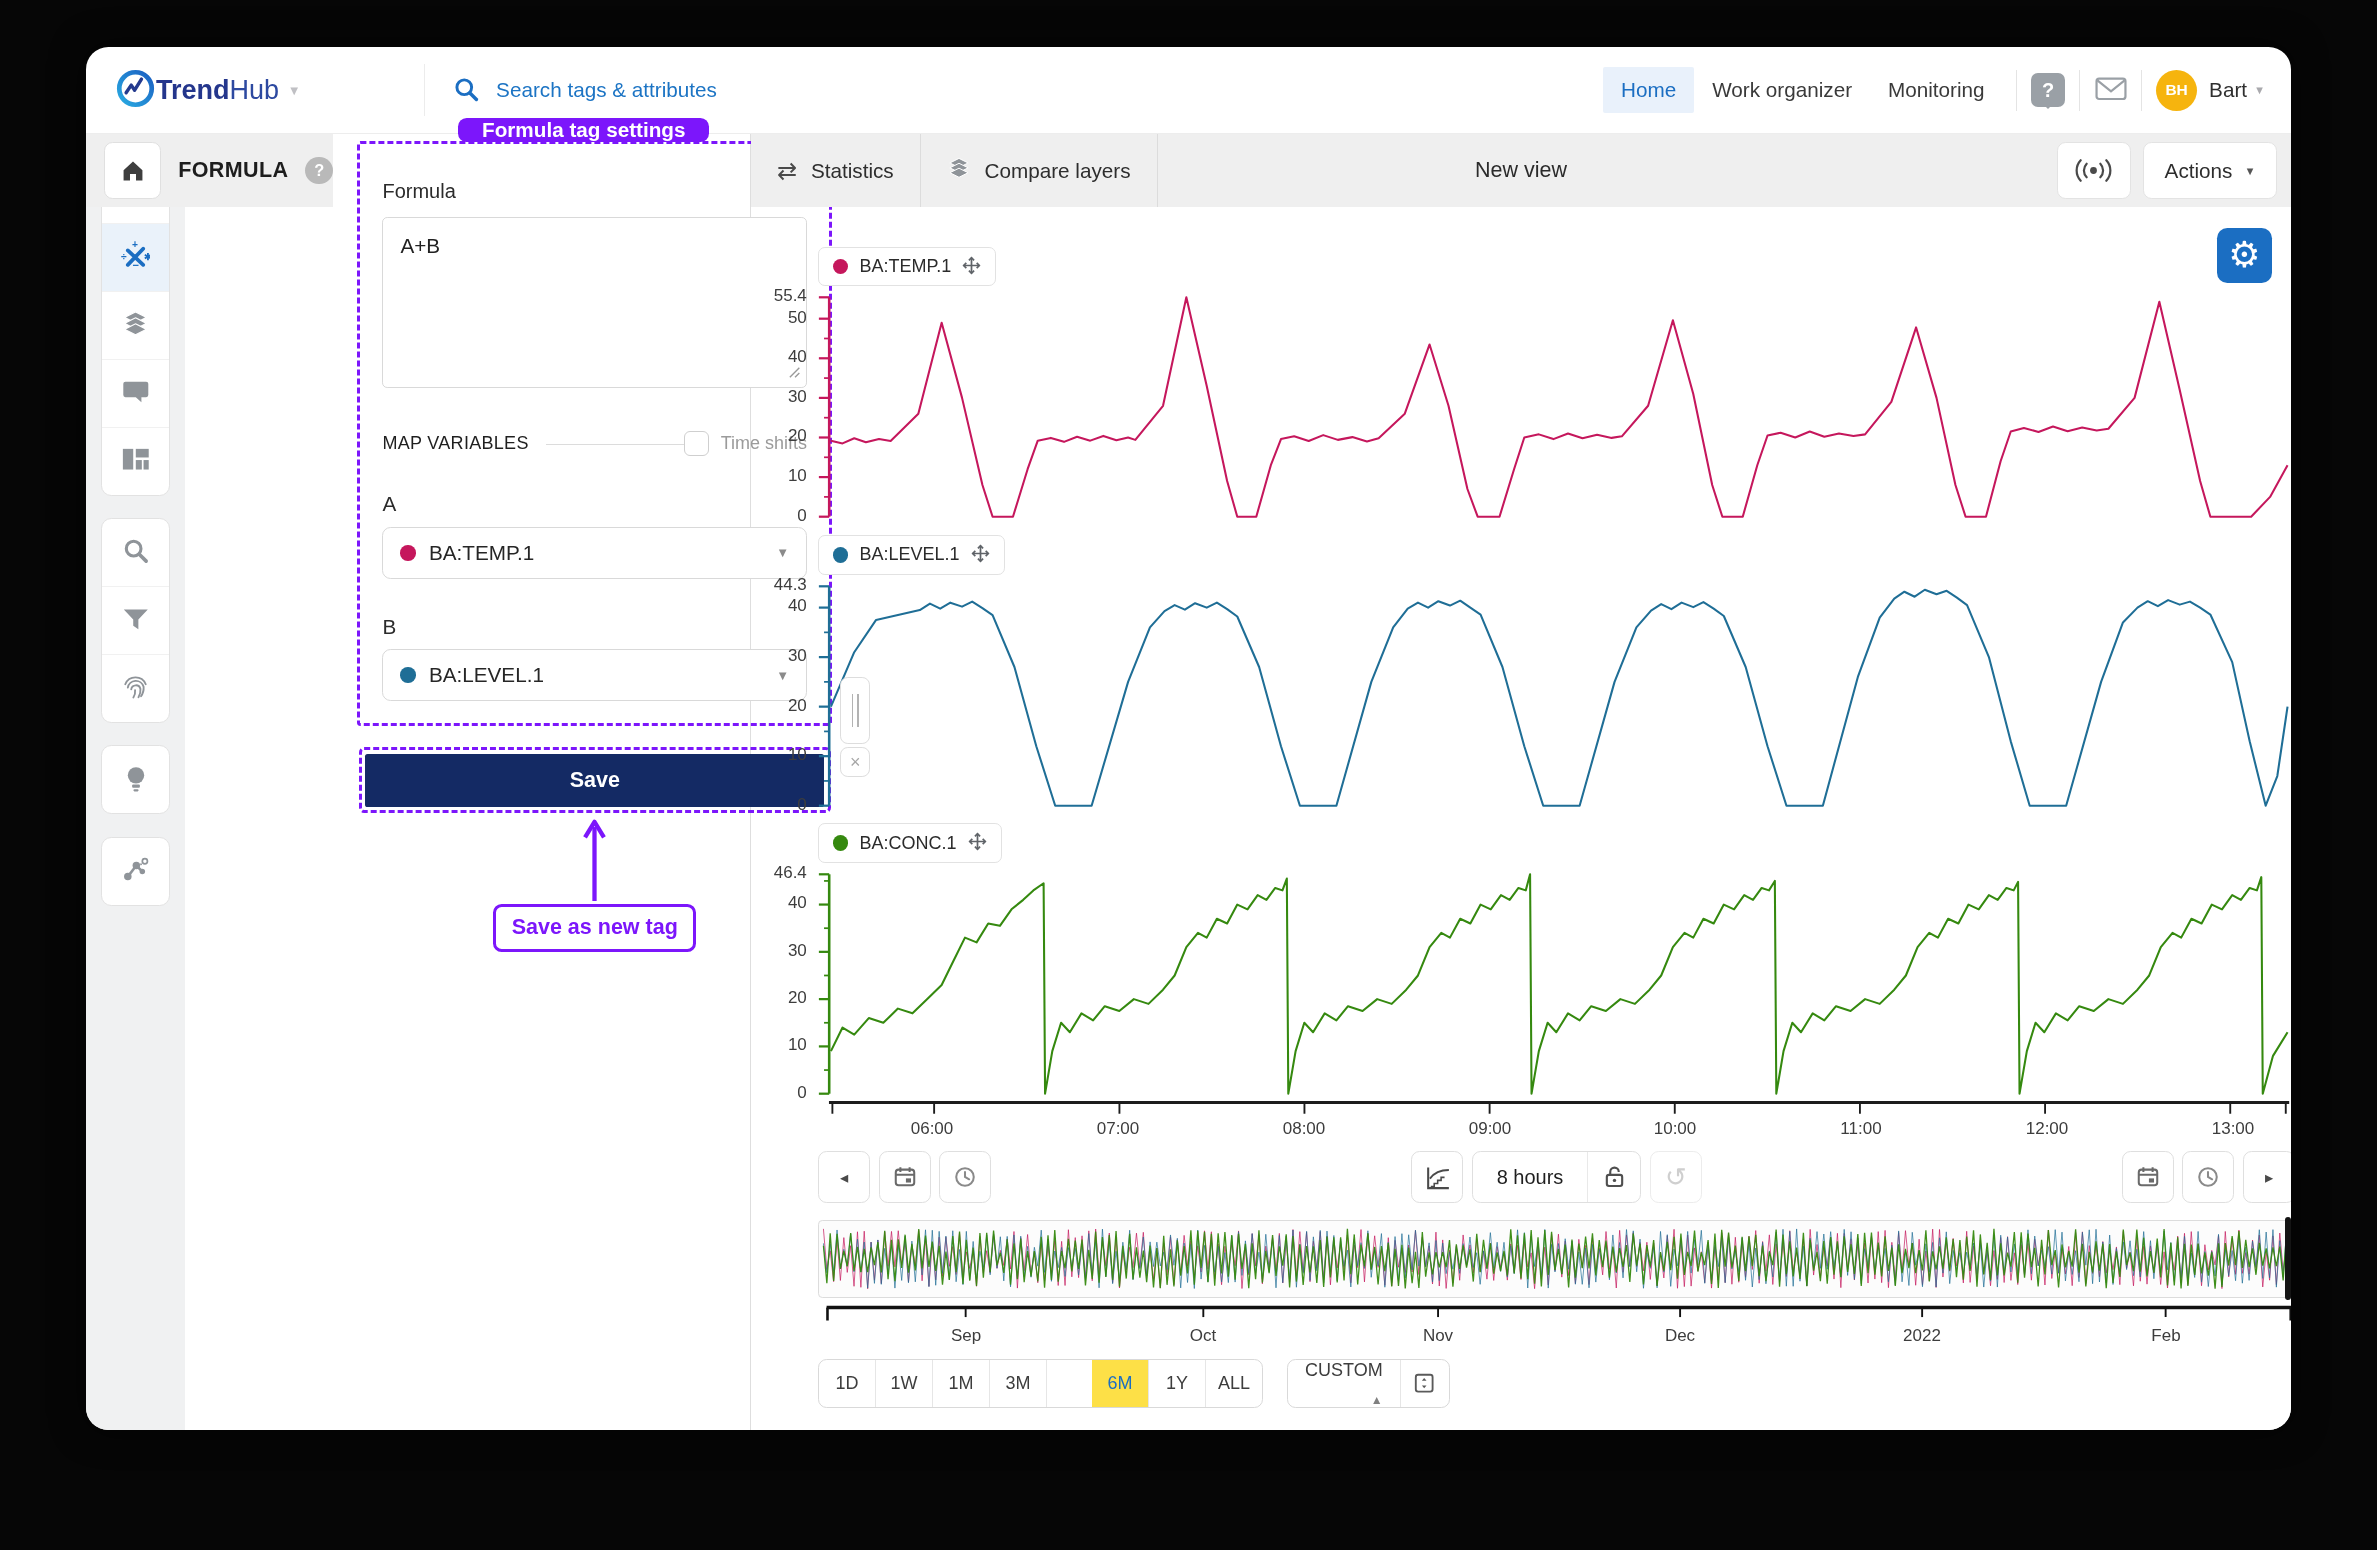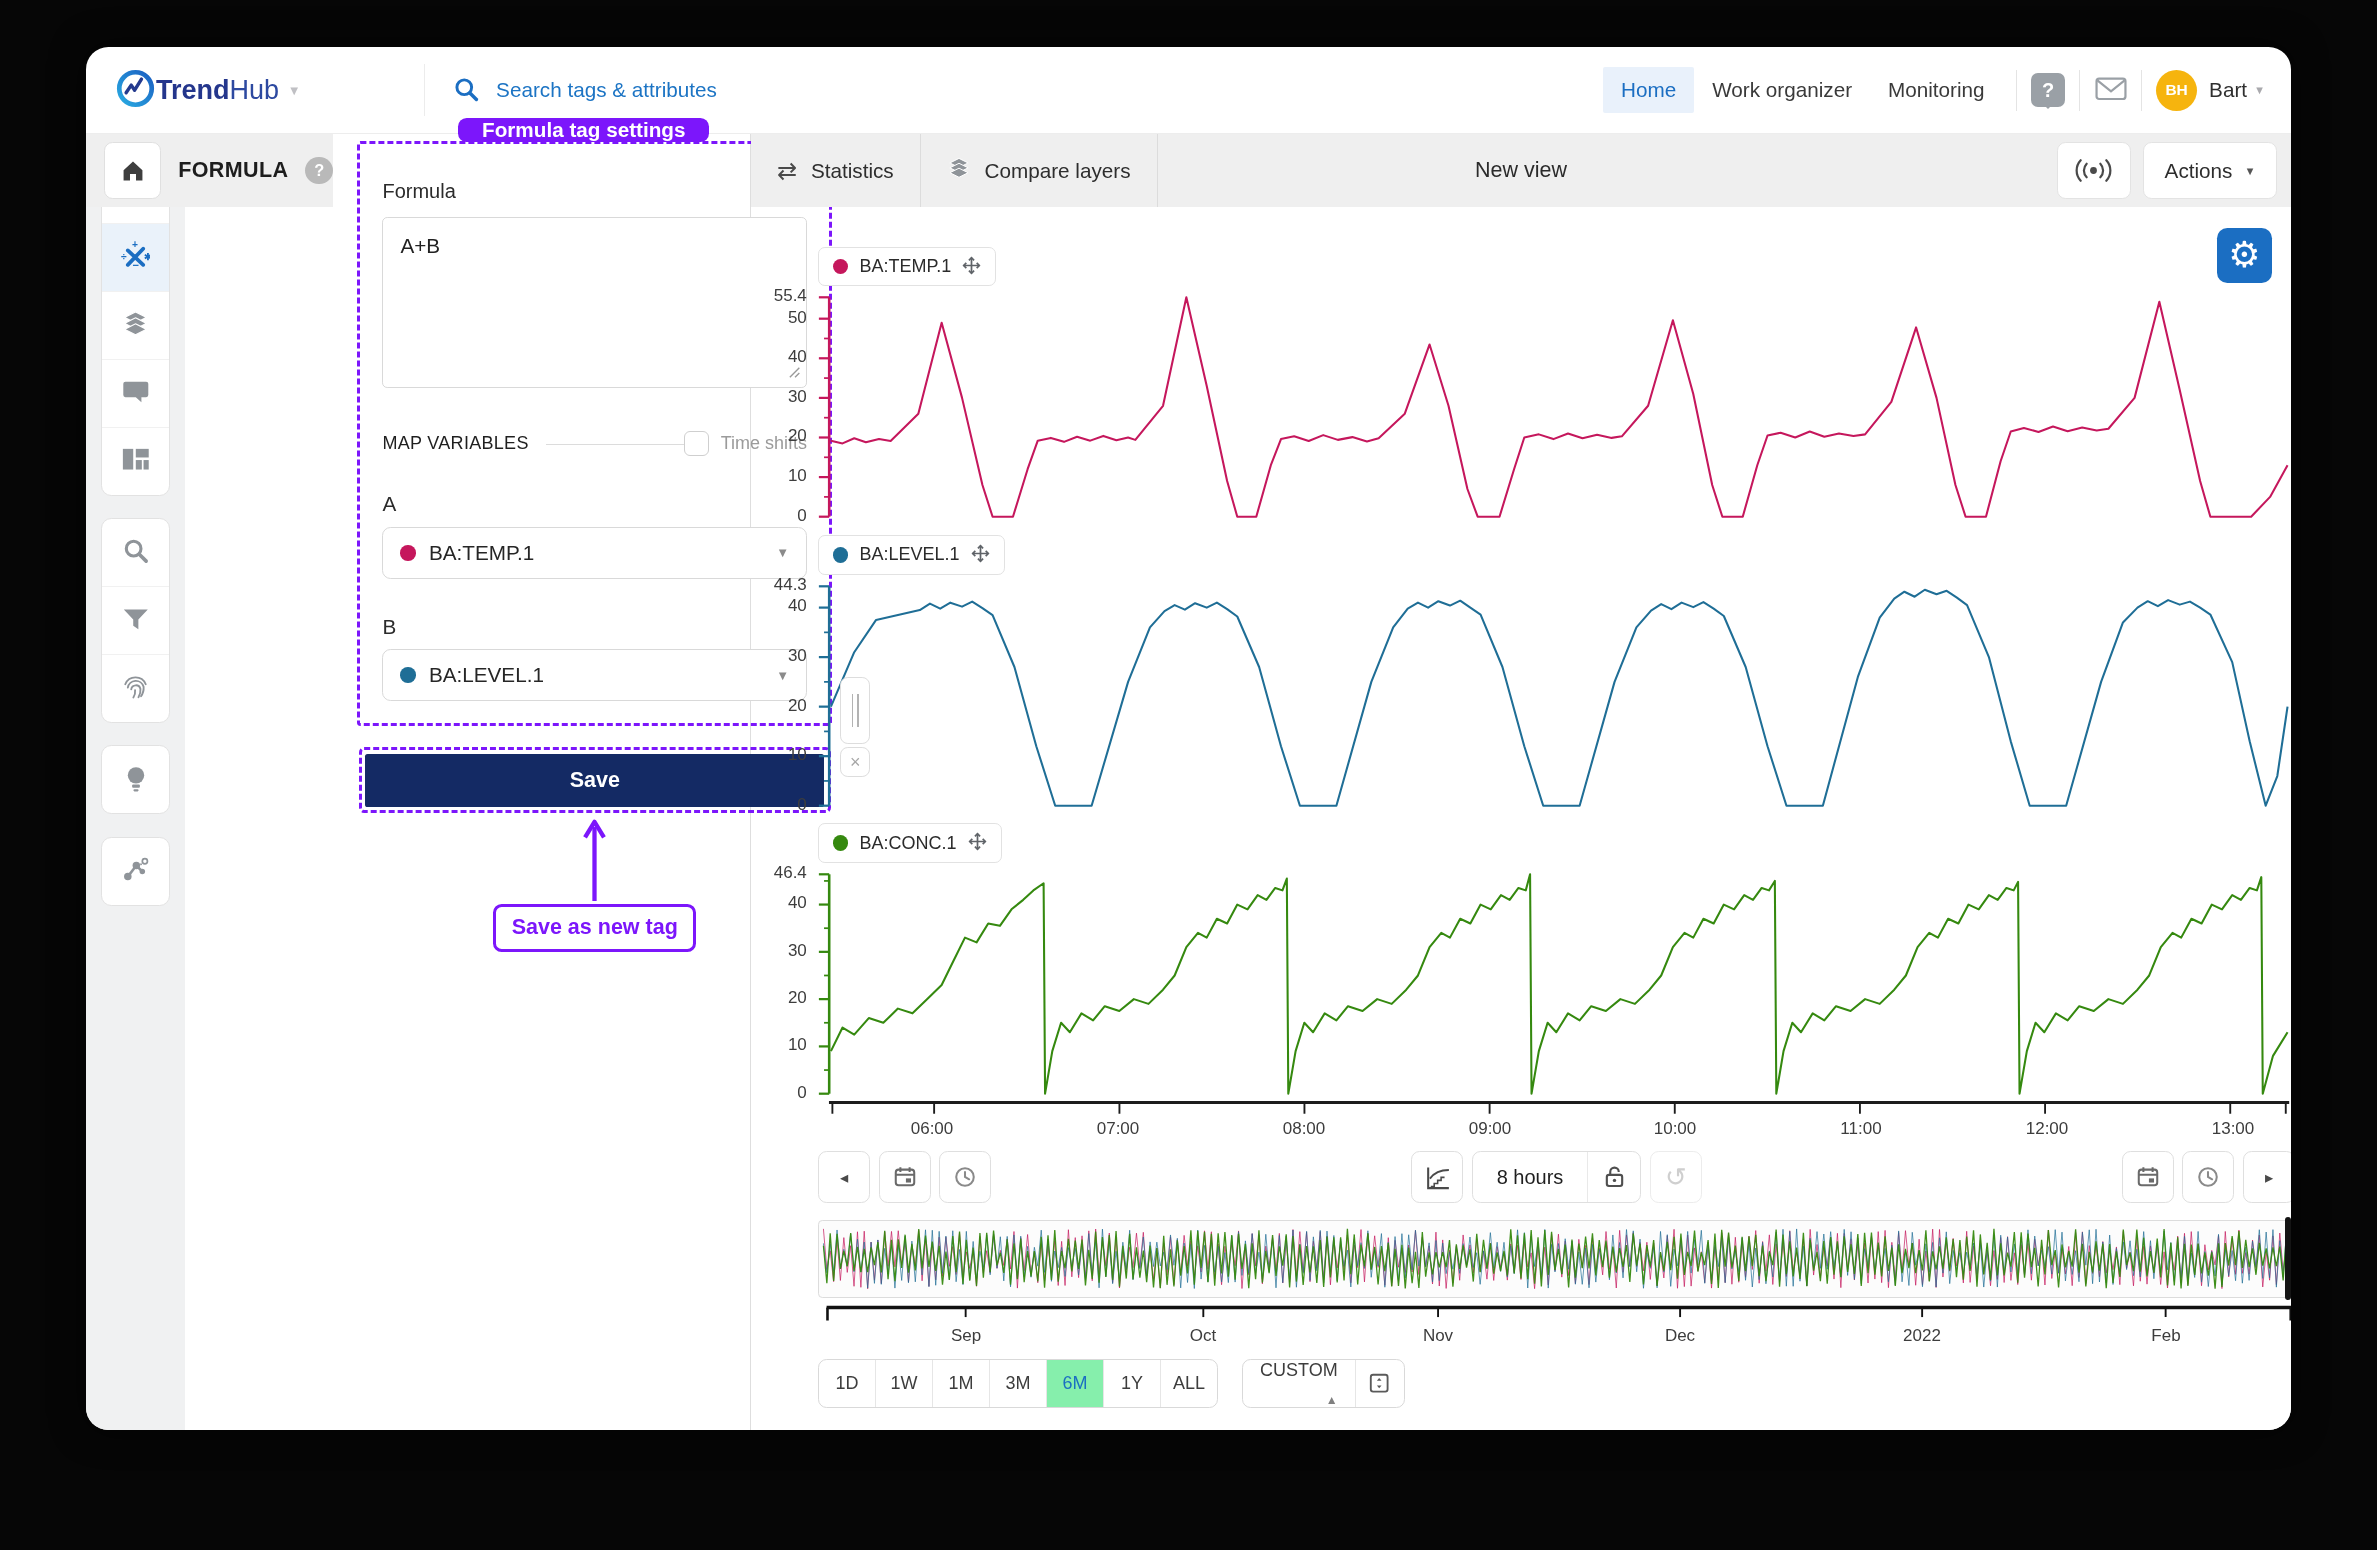--- a/index.html
+++ b/index.html
@@ -100,21 +100,21 @@
   .arrow-glyph{font-size:16.4px;color:#4a4a4a;}
   .overview{margin:17px 0 0 67px;width:1477px;height:78px;border:1.7px solid #dcdcdc;border-radius:4.3px;position:relative;background:#fcfcfc;box-sizing:border-box;}
   .scrub{position:absolute;right:2.6px;top:-4.3px;width:6.9px;height:83px;background:#141414;border-radius:3.4px;}
   .timeline{margin:6.9px 0 0 67px;width:1477px;}
   .tlabels{position:relative;height:24px;width:1477px;}
   .tlabels span{position:absolute;transform:translateX(-50%);font-size:17px;color:#3d3d3d;top:1.7px;}
   .rangesrow{margin:10.3px 0 0 67px;display:flex;gap:24px;align-items:center;}
   .rgroup{display:flex;border:0.9px solid #d9d9d9;border-radius:8.6px;overflow:hidden;background:#fff;}
   .rbtn{width:56px;height:47px;font-size:18px;color:#3d3d3d;border-right:0.9px solid #e6e6e6;}
   .rbtn:last-child{border-right:none;}
-  .rbtn.active{background:#86efac;color:#1b6ec2;}
+  .rbtn.active{background:#fde047;color:#1b6ec2;margin-left:45px;}
   .custom{display:flex;align-items:center;border:0.9px solid #d9d9d9;border-radius:8.6px;background:#fff;height:47px;}
   .custom .clabel{padding:0 17px;font-size:18px;color:#3d3d3d;display:flex;gap:12px;align-items:flex-end;flex-direction:column;}
   .custom .cup{font-size:12px;color:#808080;}
   .custom .cexp{width:48px;height:100%;border-left:0.9px solid #e6e6e6;}
 </style>
 </head>
 <body>
 
 <div class="window">
 

